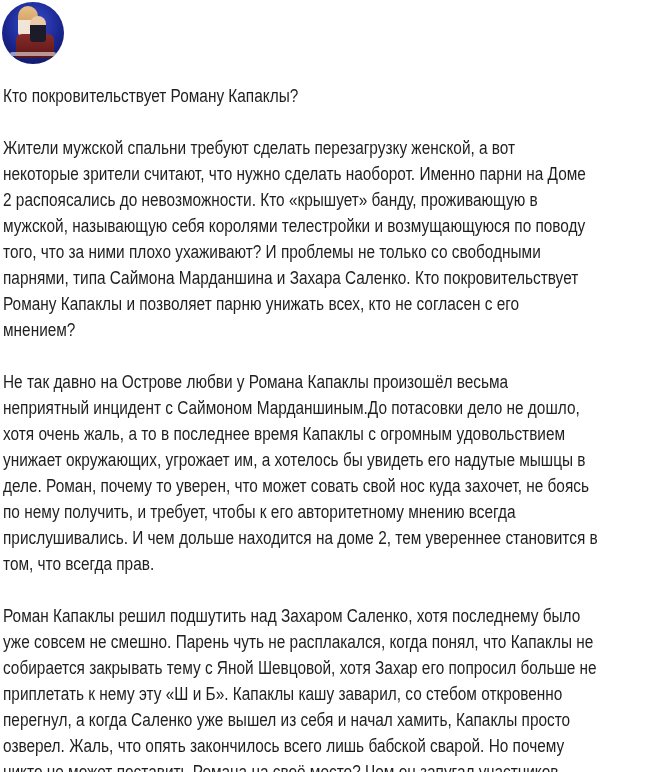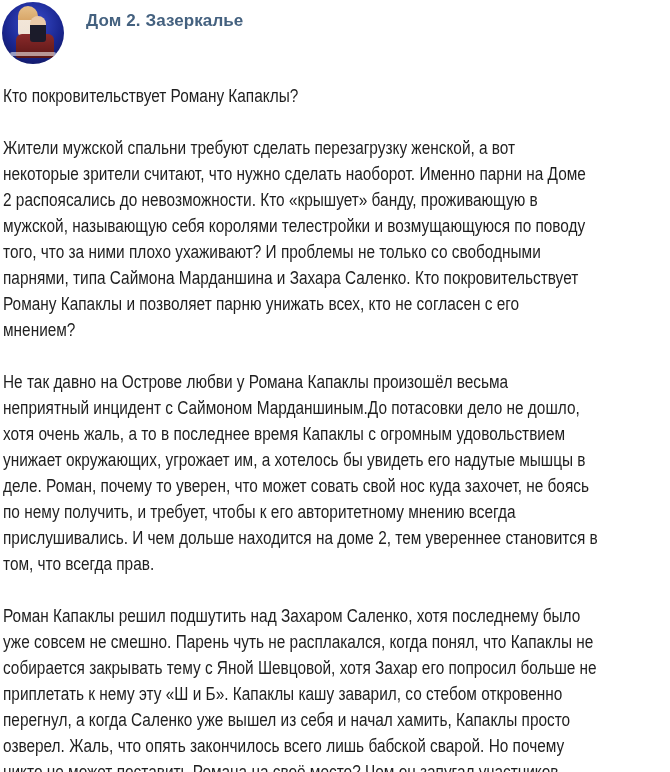--- a/index.html
+++ b/index.html
@@ -99,21 +99,20 @@
 </head>
 <body>
 
 <div class="header">
   <div class="avatar">
     <div class="woman"></div>
     <div class="chair"></div>
     <div class="man"></div>
     <div class="logo-strip"></div>
   </div>
-  <div class="channel-name">Дом 2. Зазеркалье</div>
 </div>
 
 <div class="content">
   <div class="line">Кто покровительствует Роману Капаклы?</div>
   <div class="gap"></div>
 
   <div>
     <div class="line">Жители мужской спальни требуют сделать перезагрузку женской, а вот</div>
     <div class="line">некоторые зрители считают, что нужно сделать наоборот. Именно парни на Доме</div>
     <div class="line">2 распоясались до невозможности. Кто «крышует» банду, проживающую в</div>

